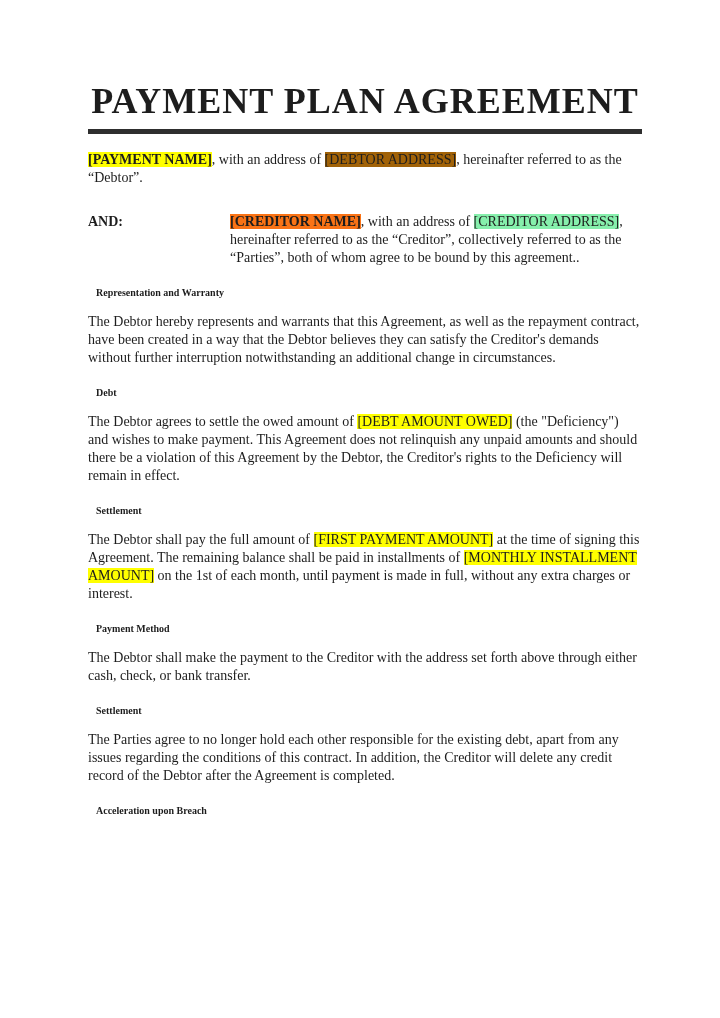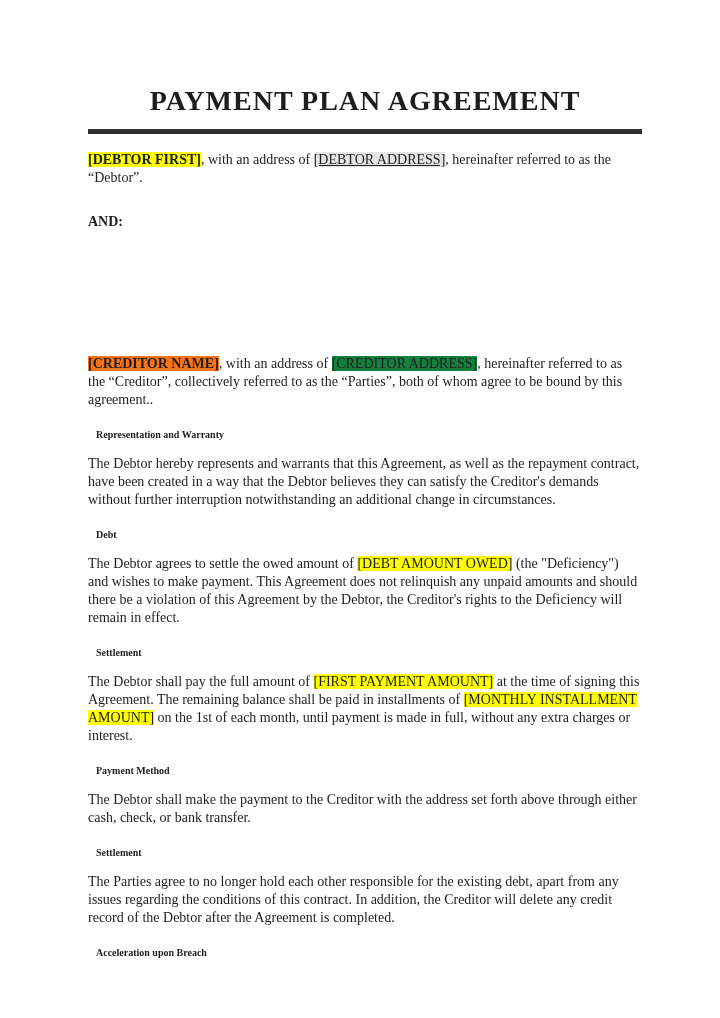--- a/index.html
+++ b/index.html
@@ -13,21 +13,21 @@
     font-family: "Liberation Serif", serif;
     color: #1d1d1d;
   }
   .page {
     width: 720px; height: 1018px;
     padding: 84px 78px 0 88px;
     background: #ffffff;
   }
   .doc-title {
     margin: 0;
-    font-size: 28px;
+    font-size: 36px;
     line-height: 34px;
     font-weight: 700;
     text-align: center;
     letter-spacing: 1px;
     white-space: nowrap;
   }
   .title-rule {
     margin-top: 11px;
     height: 2px;
     border-top: 3px solid #2e2e2e;
@@ -38,21 +38,21 @@
     font-size: 14px;
     line-height: 18px;
     margin: 16px 0 0 0;
   }
   .party-row {
     display: flex;
     margin-top: 17px;
     font-size: 14px;
     line-height: 18px;
   }
-  .party-row.second { margin-top: 26px; flex-direction: column; }
+  .party-row.second { margin-top: 26px; }
   .party-label {
     flex: 0 0 142px;
     padding-right: 50px;
     font-weight: 700;
   }
   .party-value { flex: 1; }
   .section-heading {
     margin: 17px 0 0 8px;
     font-size: 10px;
     line-height: 18px;
@@ -70,26 +70,26 @@
 <body>
 
 <div class="page">
 
   <h1 class="doc-title">PAYMENT PLAN AGREEMENT</h1>
 
   <div class="title-rule"></div>
 
 
   <div class="party-row">
-    <div class="party-value"><span class="hl b" style="background: rgb(255, 255, 0);">[DEBTOR FIRST]</span><span>, with an address of </span><span class="hl" style="background: #e5e5e5; text-decoration: underline;">[DEBTOR ADDRESS]</span><span>, hereinafter referred to as the “Debtor”.</span></div>
+    <div class="party-value"><span class="hl b" style="background: rgb(255, 255, 0);">[PAYMENT NAME]</span><span>, with an address of </span><span class="hl" style="background: #a16207;">[DEBTOR ADDRESS]</span><span>, hereinafter referred to as the “Debtor”.</span></div>
   </div>
 
   <div class="party-row second">
     <div class="party-label">AND:</div>
-    <div class="party-value"><span class="hl b" style="background: #f97316;">[CREDITOR NAME]</span><span>, with an address of </span><span class="hl" style="background: #15803d;">[CREDITOR ADDRESS]</span><span>, hereinafter referred to as the “Creditor”, collectively referred to as the “Parties”, both of whom agree to be bound by this agreement..</span></div>
+    <div class="party-value"><span class="hl b" style="background: #f97316;">[CREDITOR NAME]</span><span>, with an address of </span><span class="hl" style="background: #86efac;">[CREDITOR ADDRESS]</span><span>, hereinafter referred to as the “Creditor”, collectively referred to as the “Parties”, both of whom agree to be bound by this agreement..</span></div>
   </div>
 
   <div>
   <div class="section">
     <h3 class="section-heading">Representation and Warranty</h3>
     <p class="section-para"><span>The Debtor hereby represents and warrants that this Agreement, as well as the repayment contract, have been created in a way that the Debtor believes they can satisfy the Creditor's demands without further interruption notwithstanding an additional change in circumstances.</span></p>
   </div>
 
   <div class="section">
     <h3 class="section-heading">Debt</h3>

